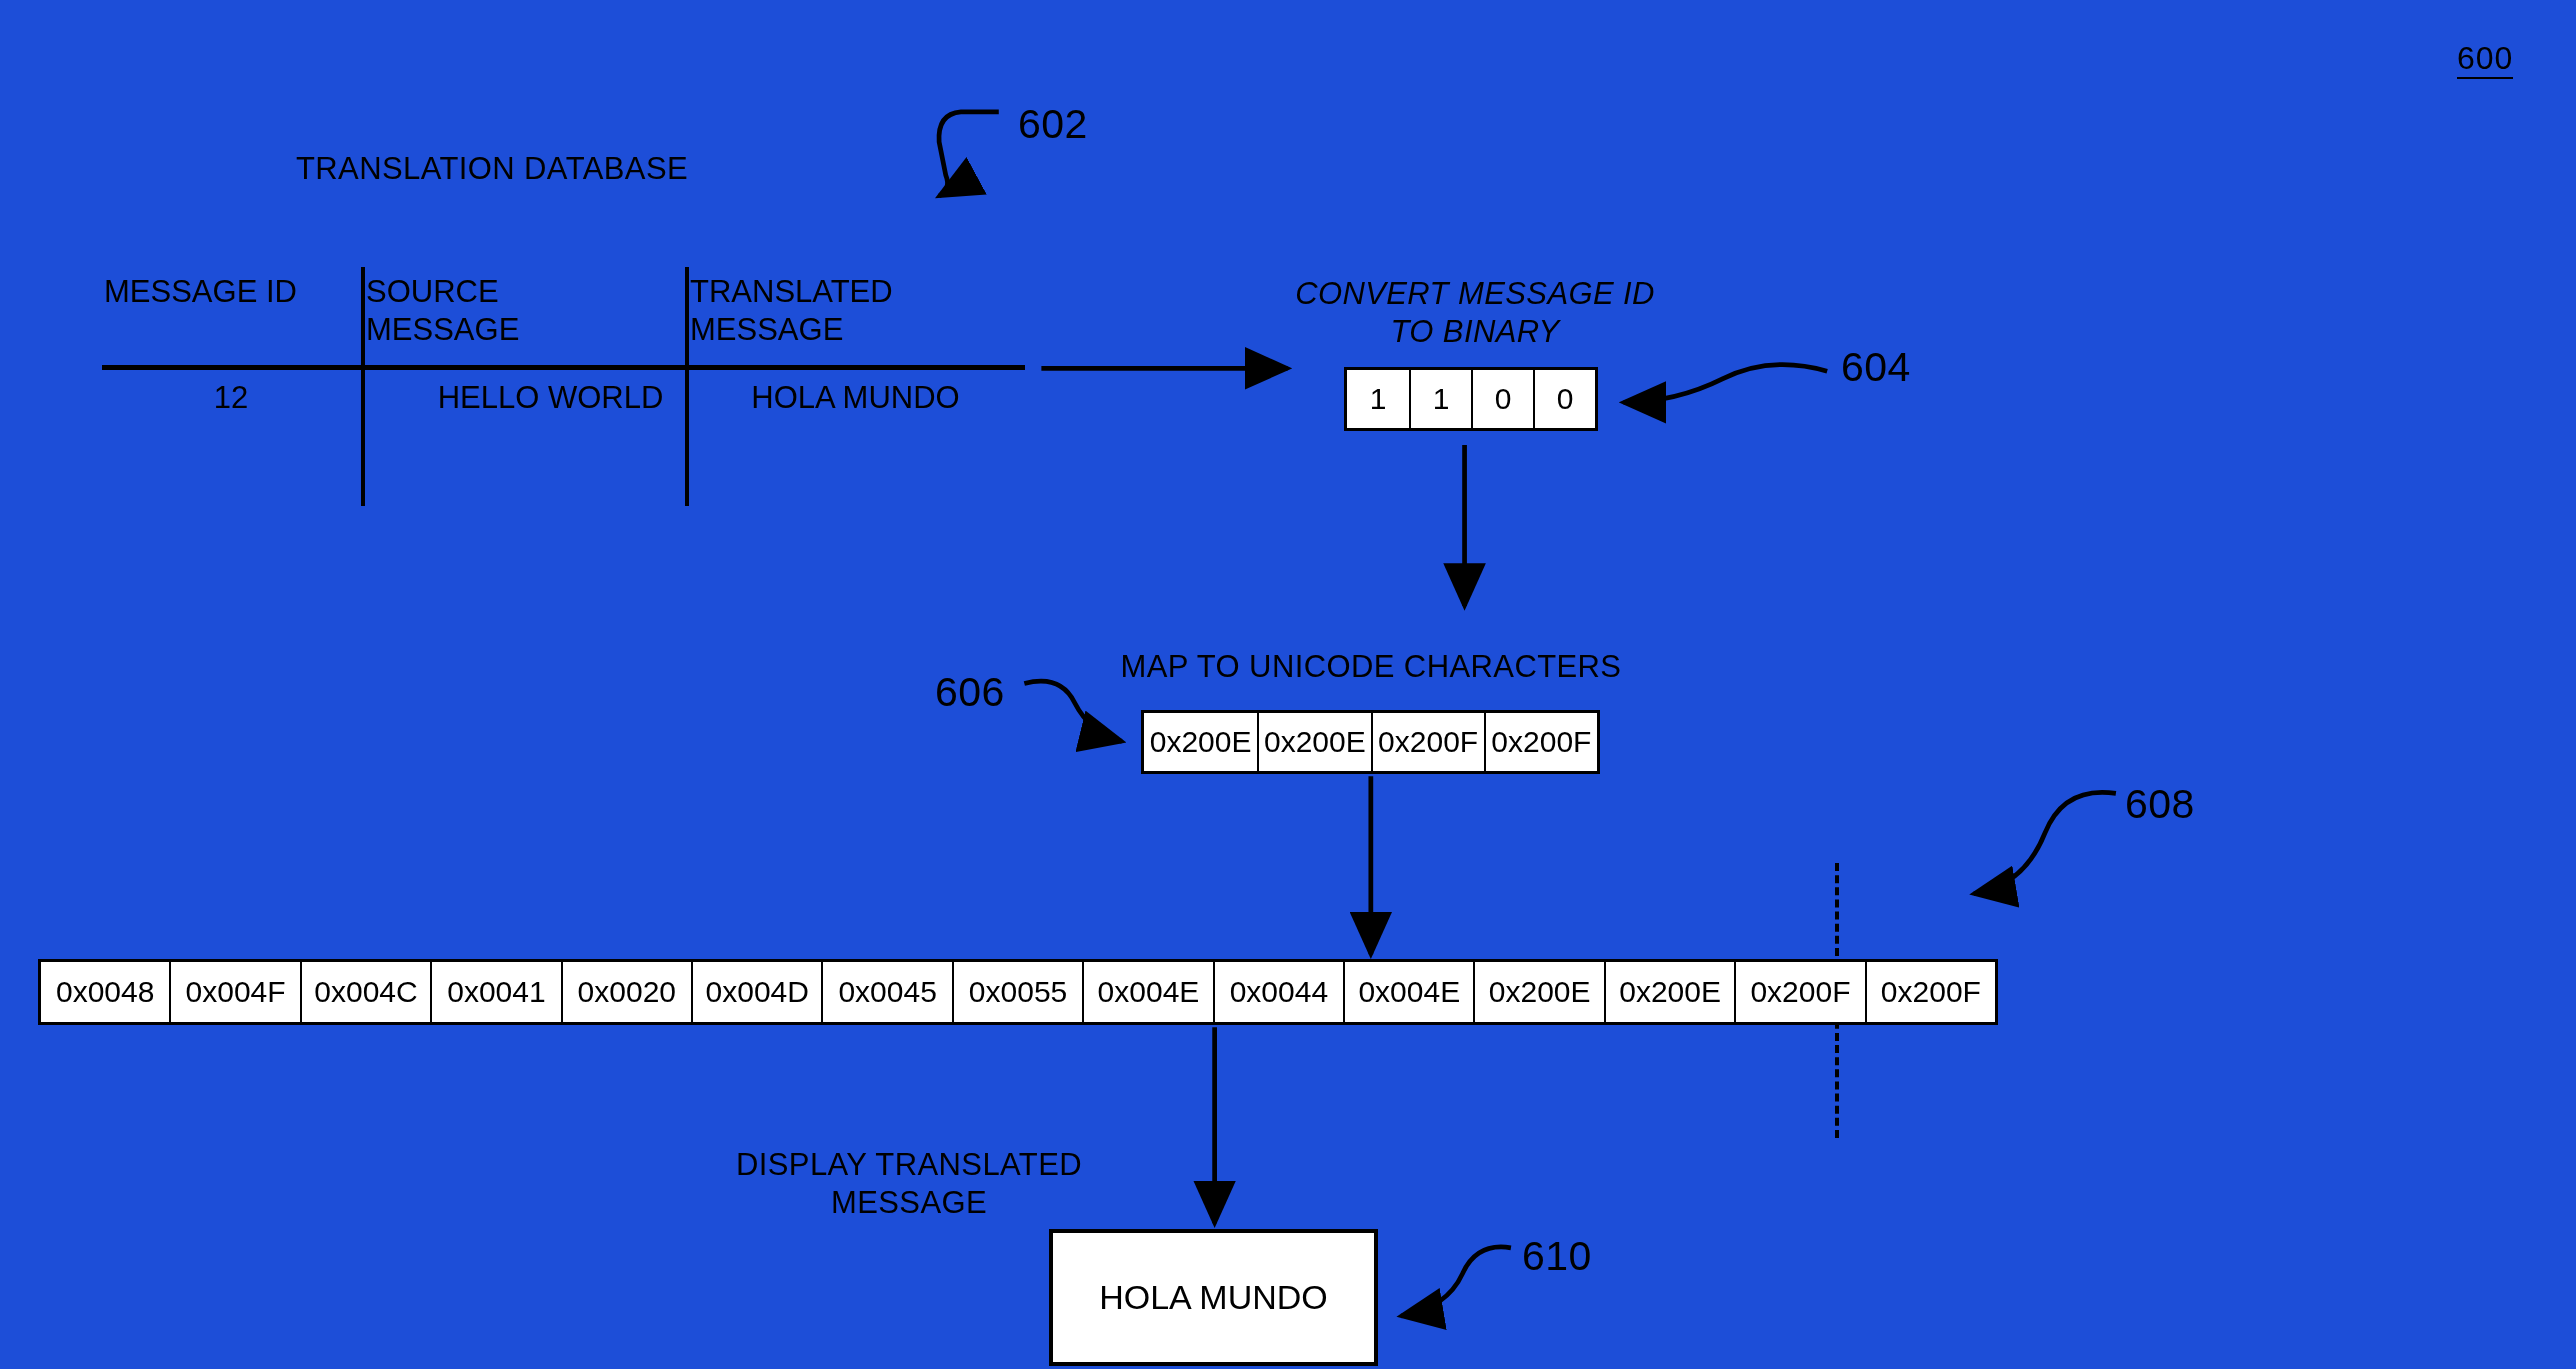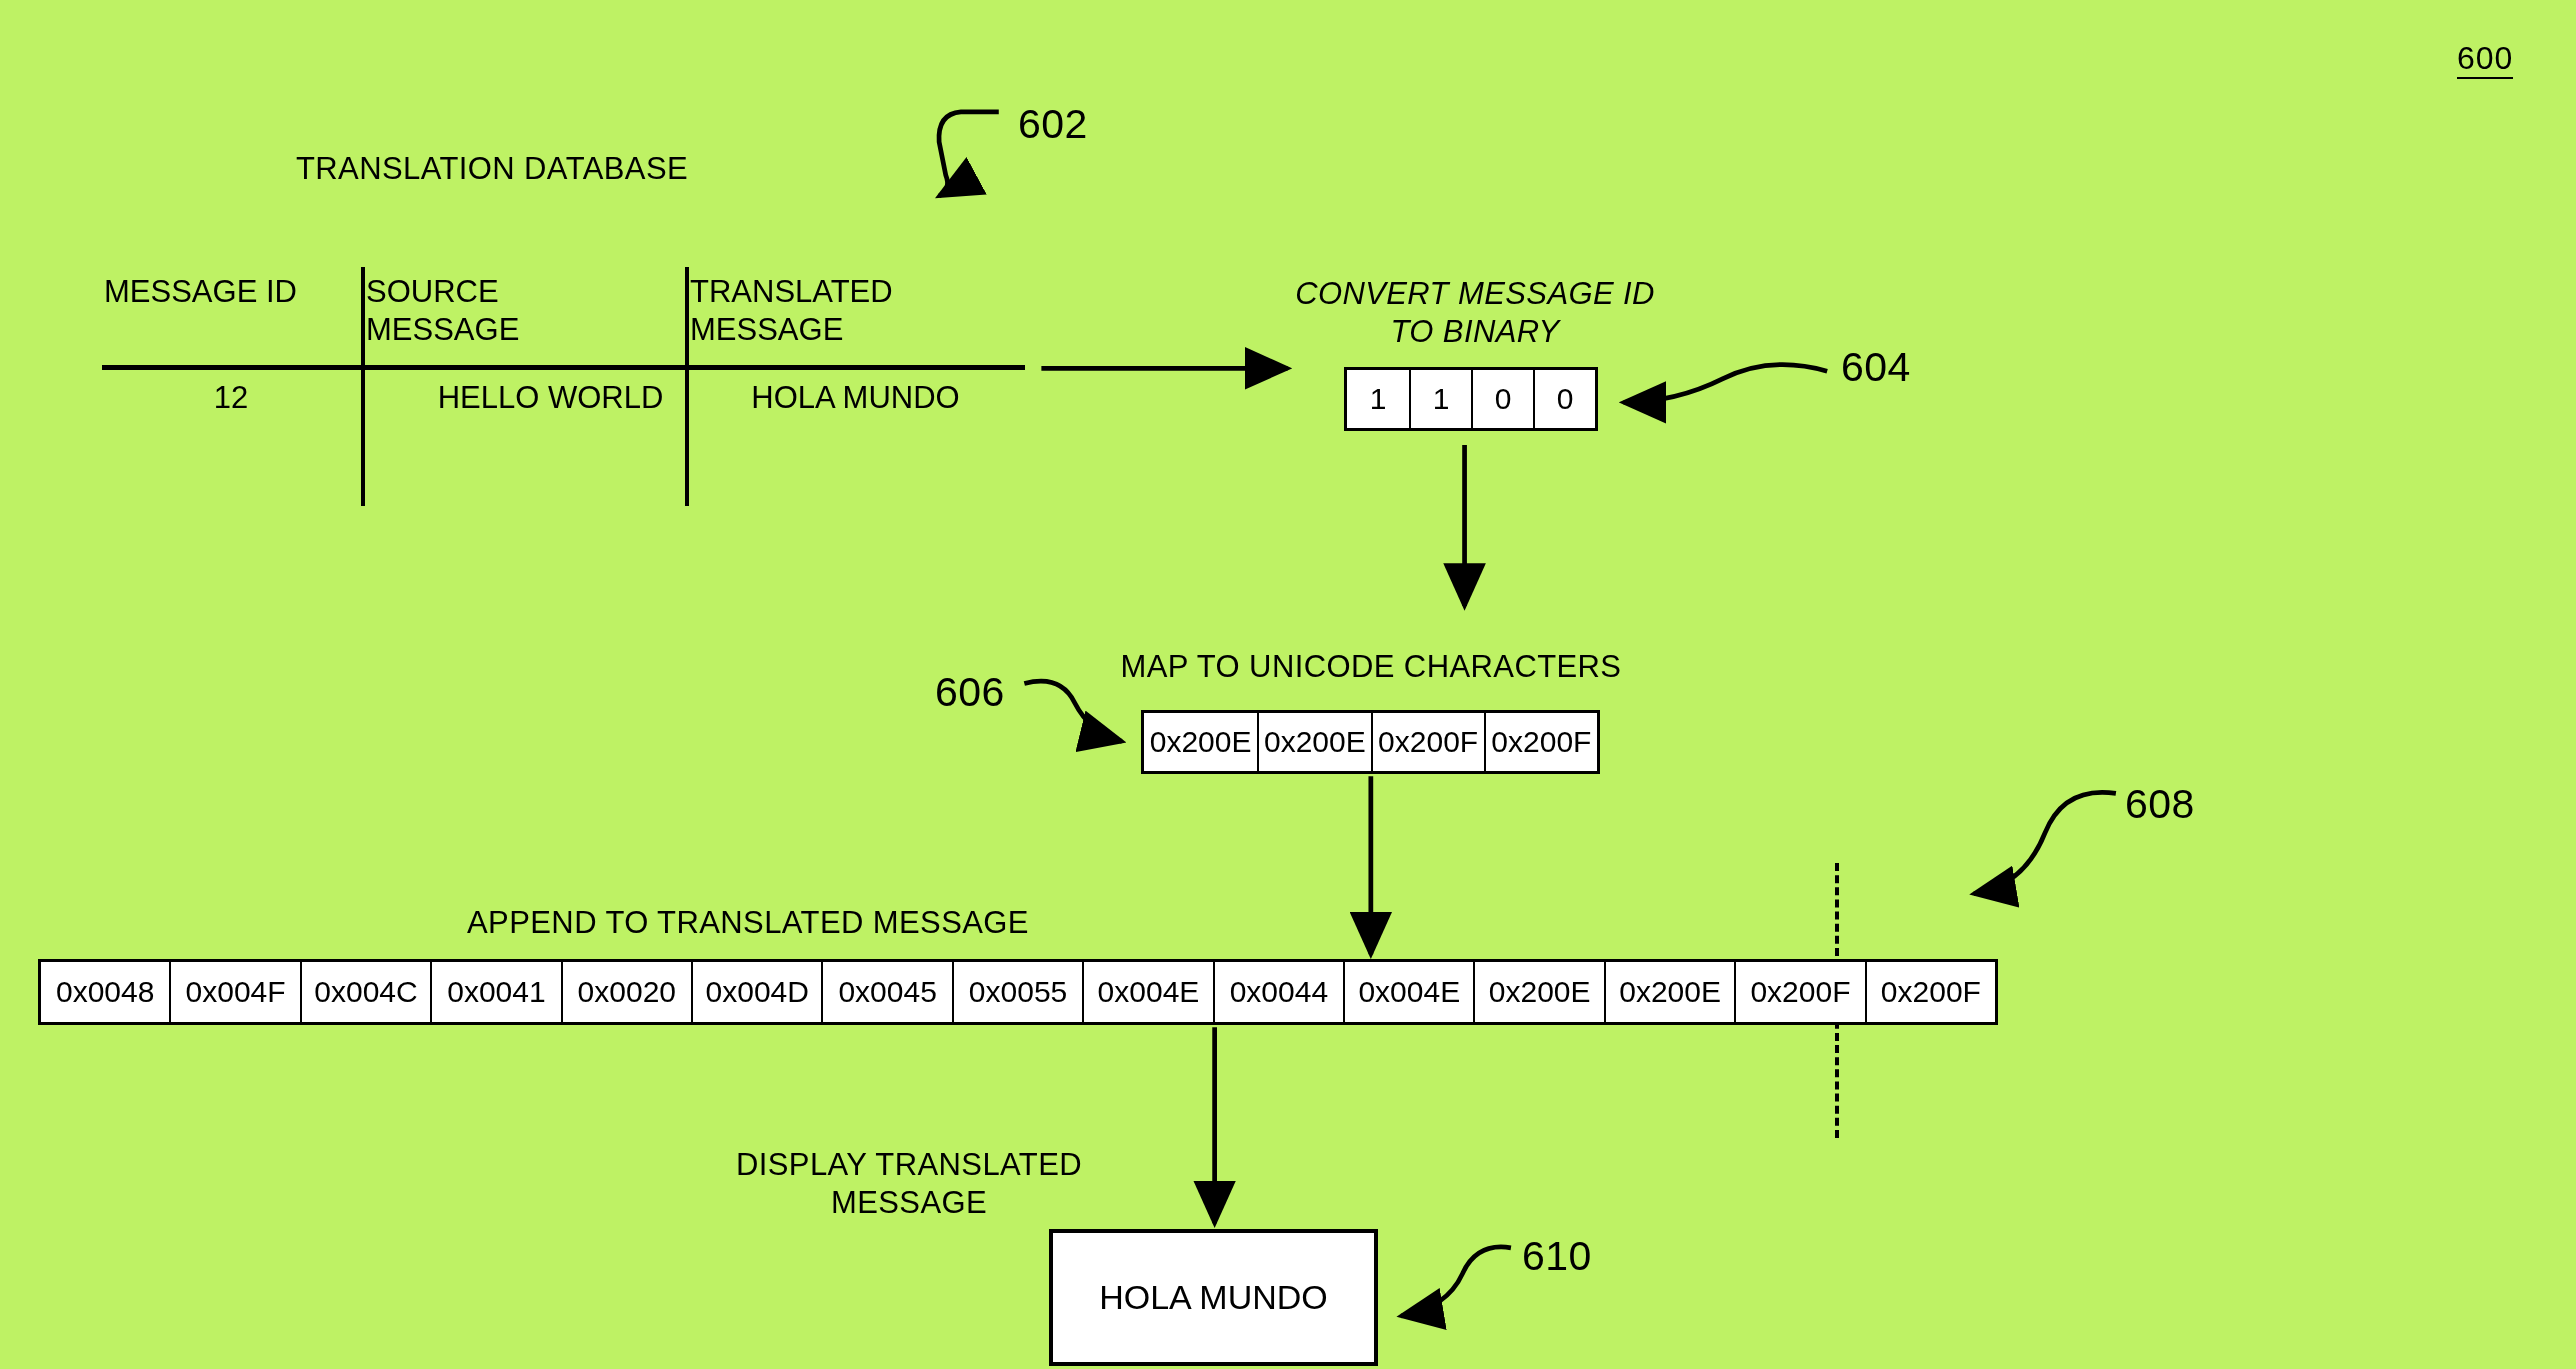--- a/index.html
+++ b/index.html
@@ -8,21 +8,21 @@
     background: #ffffff;
   }
   body {
     font-family: "Liberation Sans", sans-serif;
     color: #000000;
   }
   #figure {
     position: relative;
     width: 2576px;
     height: 1370px;
-    background: #bef264;
+    background: #1d4ed8;
     overflow: hidden;
   }
   .abs { position: absolute; }
   .lbl {
     font-size: 31px;
     letter-spacing: 0.4px;
     line-height: 38px;
     text-align: center;
     white-space: pre-line;
     color: #000;
@@ -143,21 +143,20 @@
 
   <div class="abs refnum" style="left:935px; top:669px;">606</div>
 
   <div class="abs strip" id="unicode-strip">
     <div class="cell">0x200E</div>
     <div class="cell">0x200E</div>
     <div class="cell">0x200F</div>
     <div class="cell">0x200F</div>
   </div>
 
-  <div class="abs lbl" style="left:379px; top:904px; width:738px;">APPEND TO TRANSLATED MESSAGE</div>
 
   <div class="abs refnum" style="left:2125px; top:781px;">608</div>
 
   <div class="abs" id="dashed-sep"></div>
 
   <div class="abs strip" id="append-strip">
     <div class="cell">0x0048</div>
     <div class="cell">0x004F</div>
     <div class="cell">0x004C</div>
     <div class="cell">0x0041</div>

